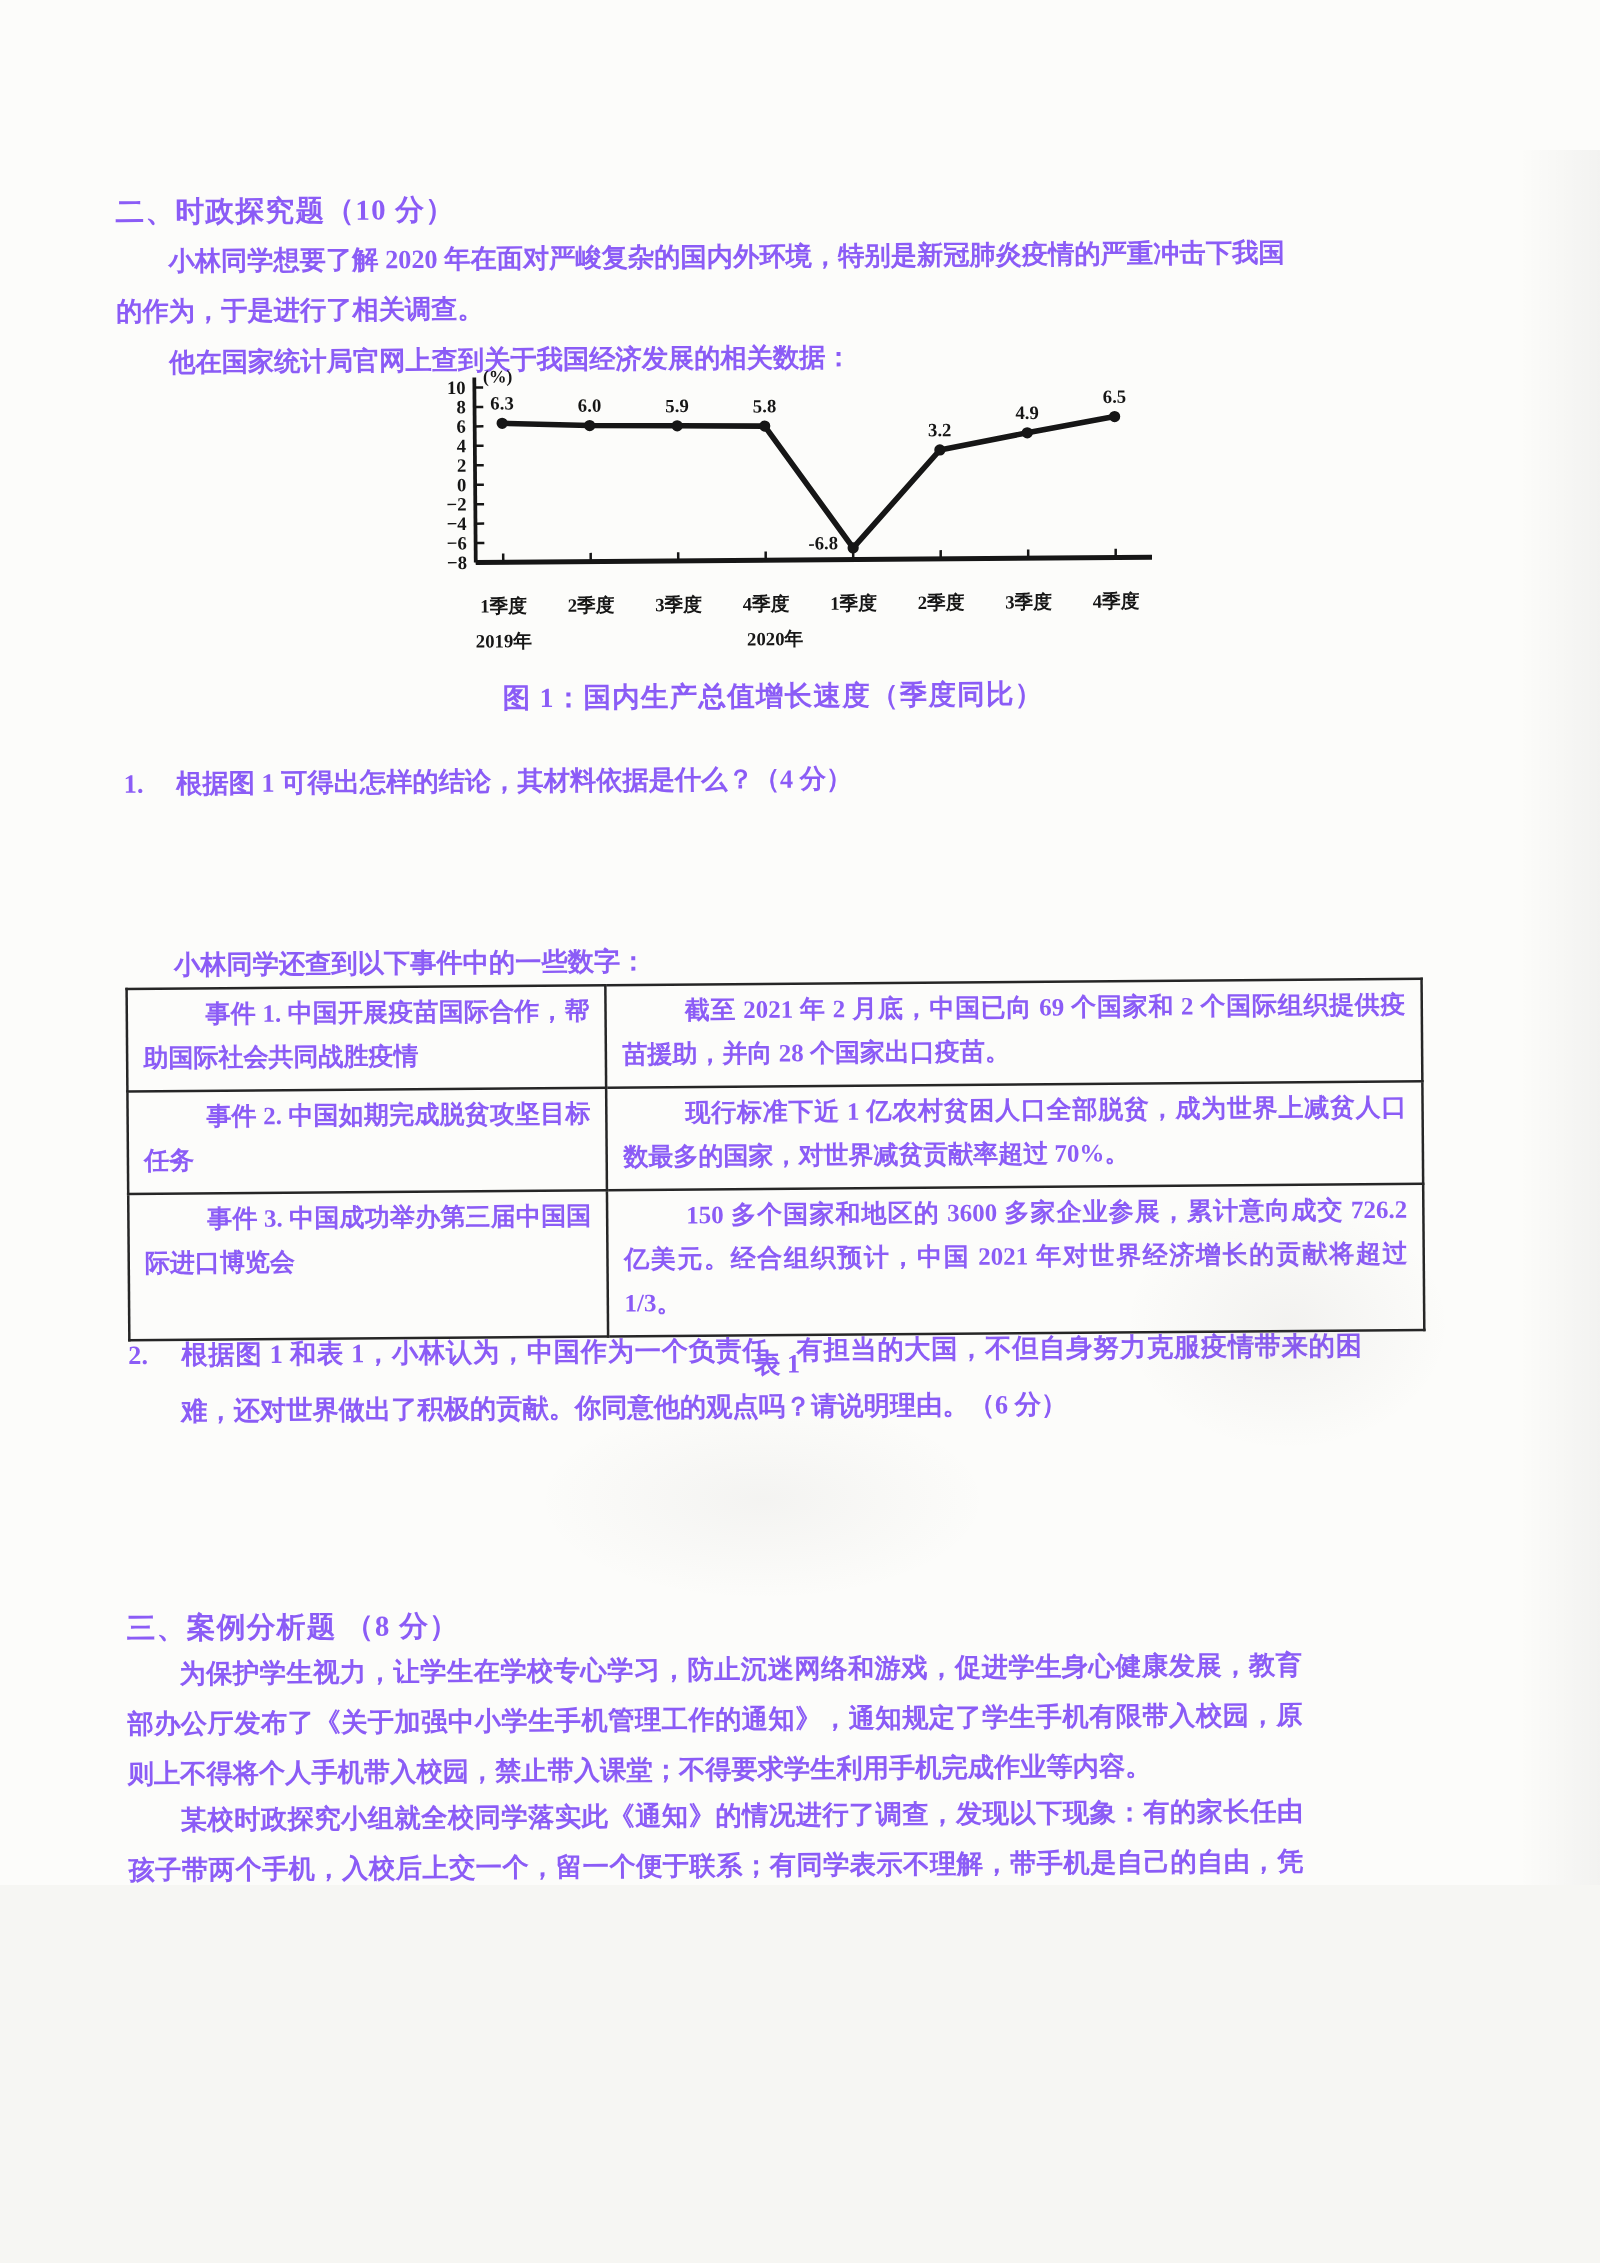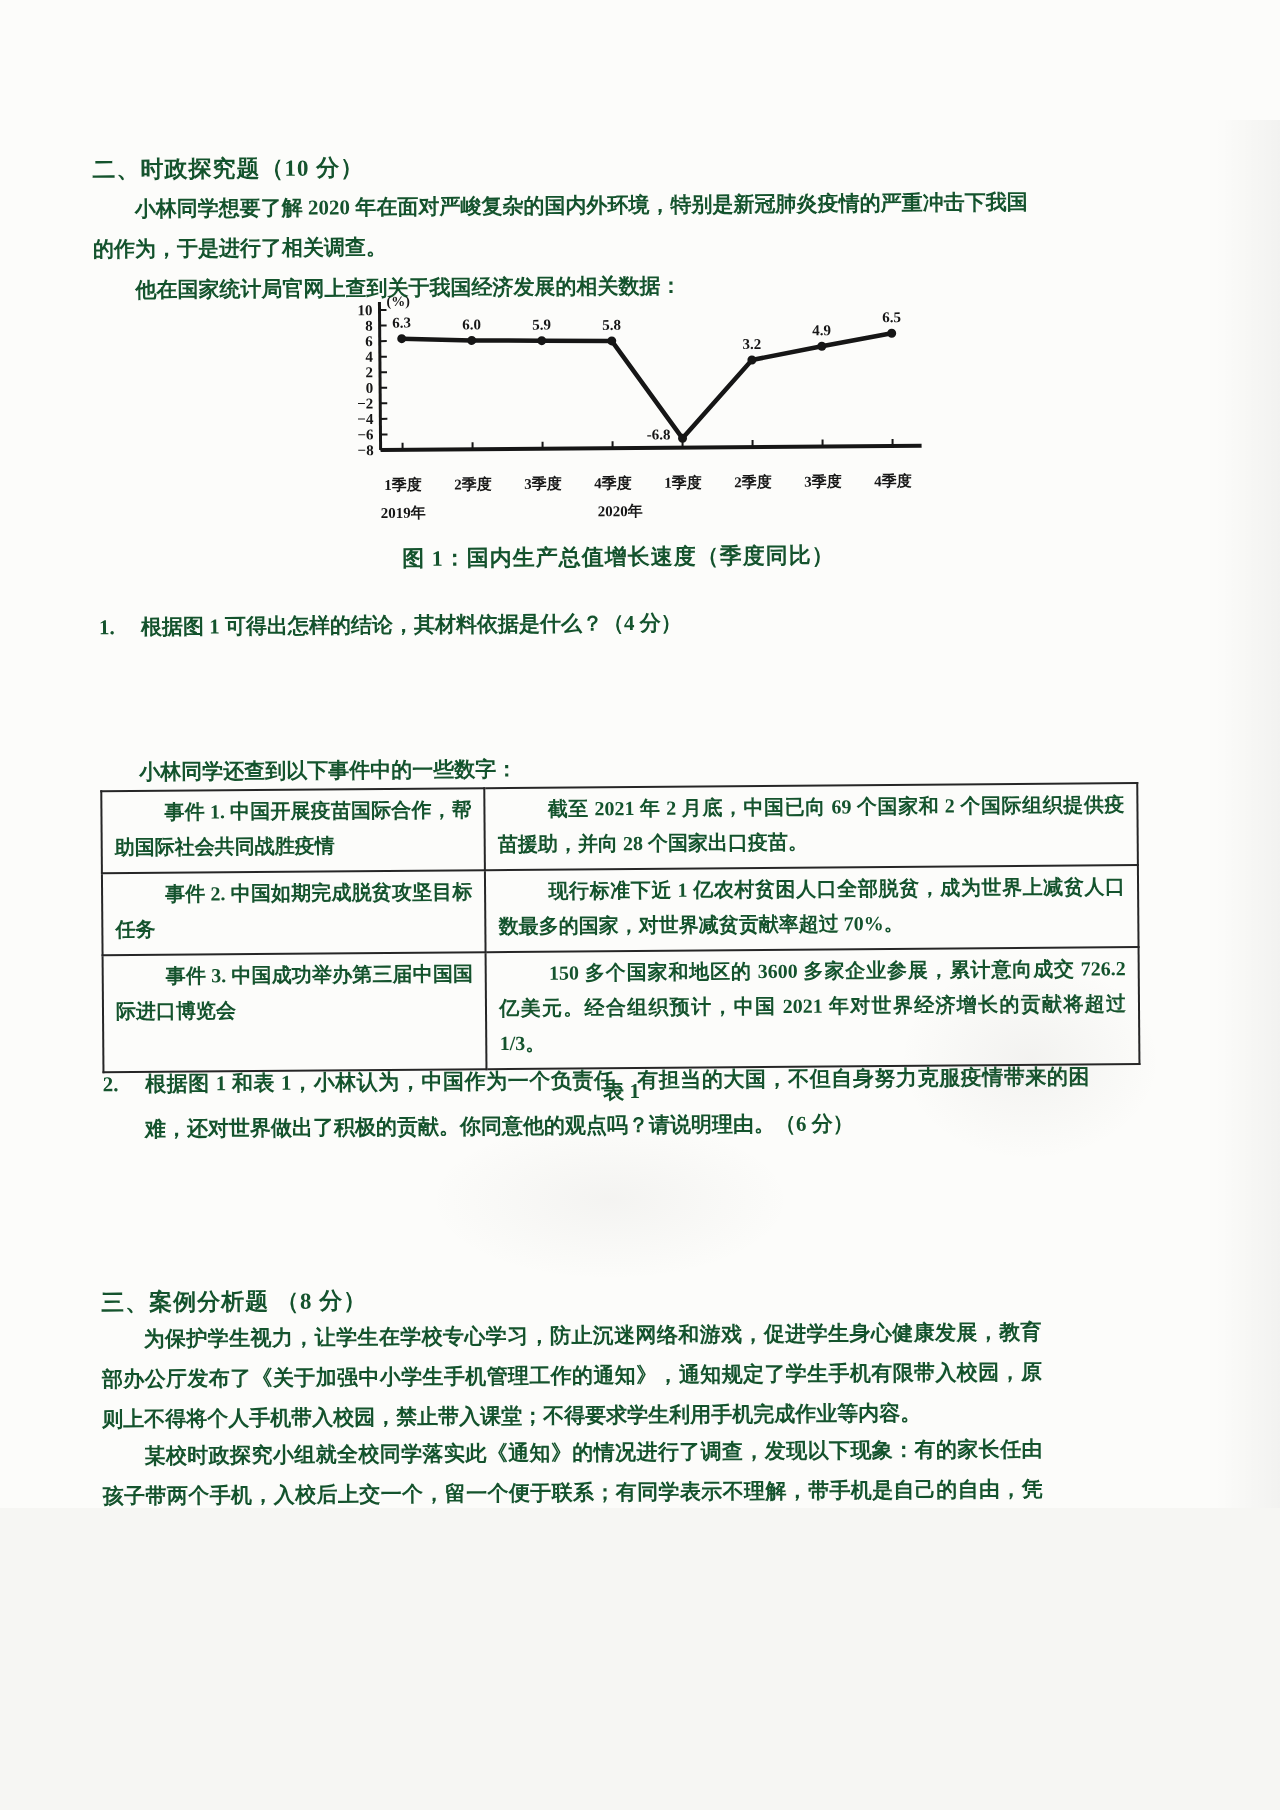--- a/index.html
+++ b/index.html
@@ -1,18 +1,18 @@
 <!DOCTYPE html>
 <html><head>
 <meta charset="utf-8">
 <style>
   html,body{margin:0;padding:0;background:#f6f6f3;}
   .page{
     position:relative;width:1280px;height:1508px;background:#fcfcfa;
-    overflow:hidden;color:#14532d;
+    overflow:hidden;color:#8b5cf6;
     font-family:"Liberation Serif","DejaVu Sans",serif;font-weight:bold;
   }
   .content{position:absolute;inset:0;transform:rotate(-0.45deg);transform-origin:50% 50%;}
   .h2{position:absolute;font-size:23px;letter-spacing:1px;white-space:nowrap;}
   .para{position:absolute;font-size:21px;line-height:40px;text-align:justify;text-indent:2em;}
   .q{position:absolute;font-size:21px;line-height:42px;padding-left:42px;text-align:justify;}
   .qnum{display:inline-block;width:42px;margin-left:-42px;}
   .chart-block{position:absolute;left:300px;top:292px;width:640px;}
   .chart-block svg{display:block;}
   svg text{font-family:"Liberation Serif","DejaVu Sans",serif;font-weight:bold;fill:#161616;}

